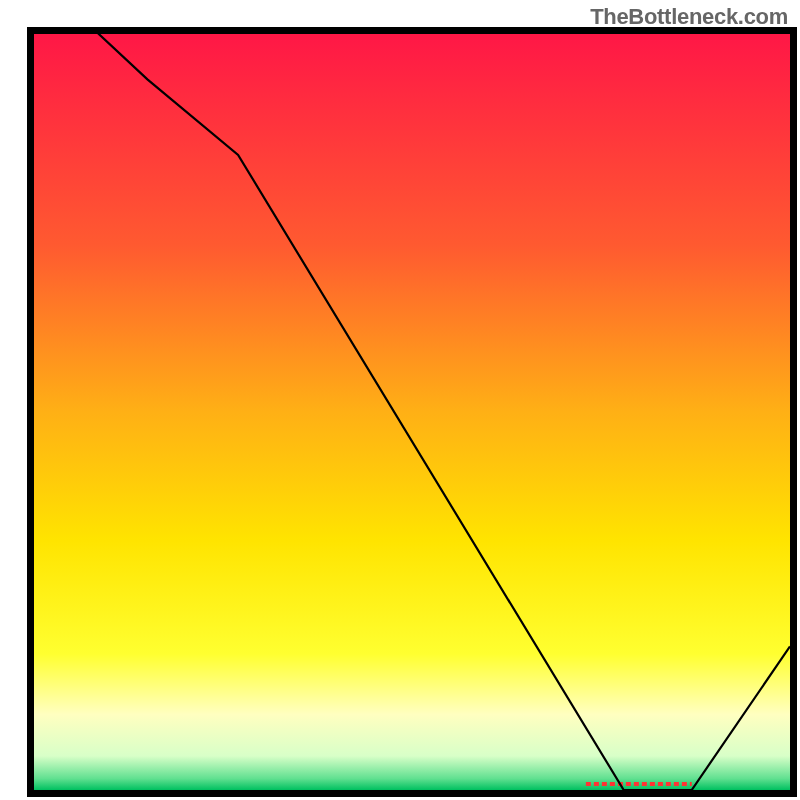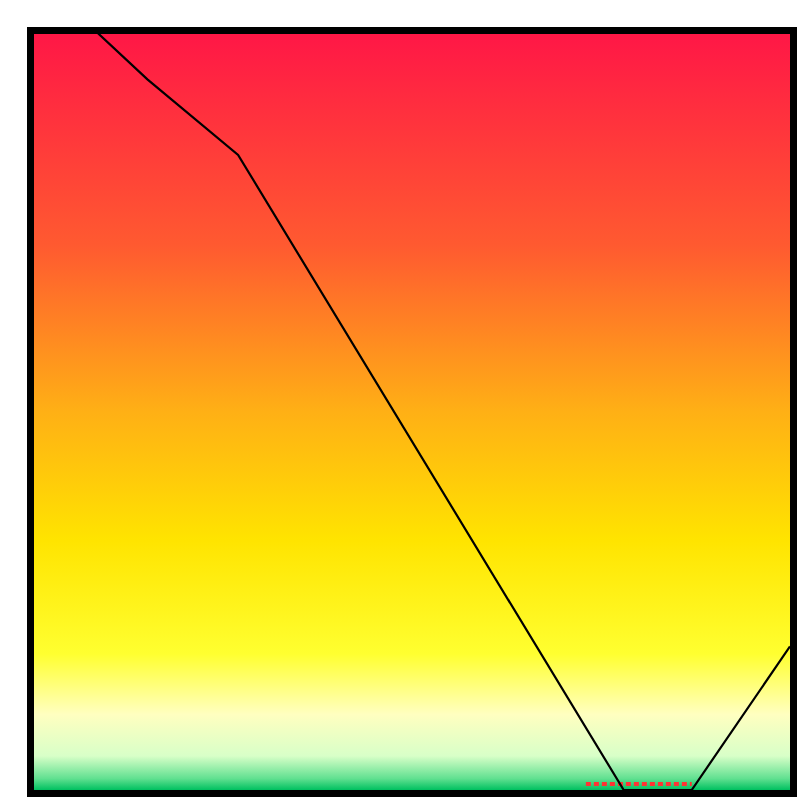--- a/index.html
+++ b/index.html
@@ -25,20 +25,21 @@
     letter-spacing: -0.3px;
   }
   svg {
     display: block;
   }
 </style>
 </head>
 <body>
 <div class="container">
 
+<div class="attribution">TheBottleneck.com</div>
 
 <svg id="chart-svg" width="800" height="800" viewBox="0 0 800 800">
   <defs>
     <linearGradient id="bg-grad" x1="0" y1="0" x2="0" y2="1">
           <stop offset="0%" stop-color="#ff1746"></stop>
           <stop offset="28.000000000000004%" stop-color="#ff5a30"></stop>
           <stop offset="50%" stop-color="#ffb015"></stop>
           <stop offset="67%" stop-color="#ffe400"></stop>
           <stop offset="82%" stop-color="#ffff30"></stop>
           <stop offset="90%" stop-color="#ffffc0"></stop>

